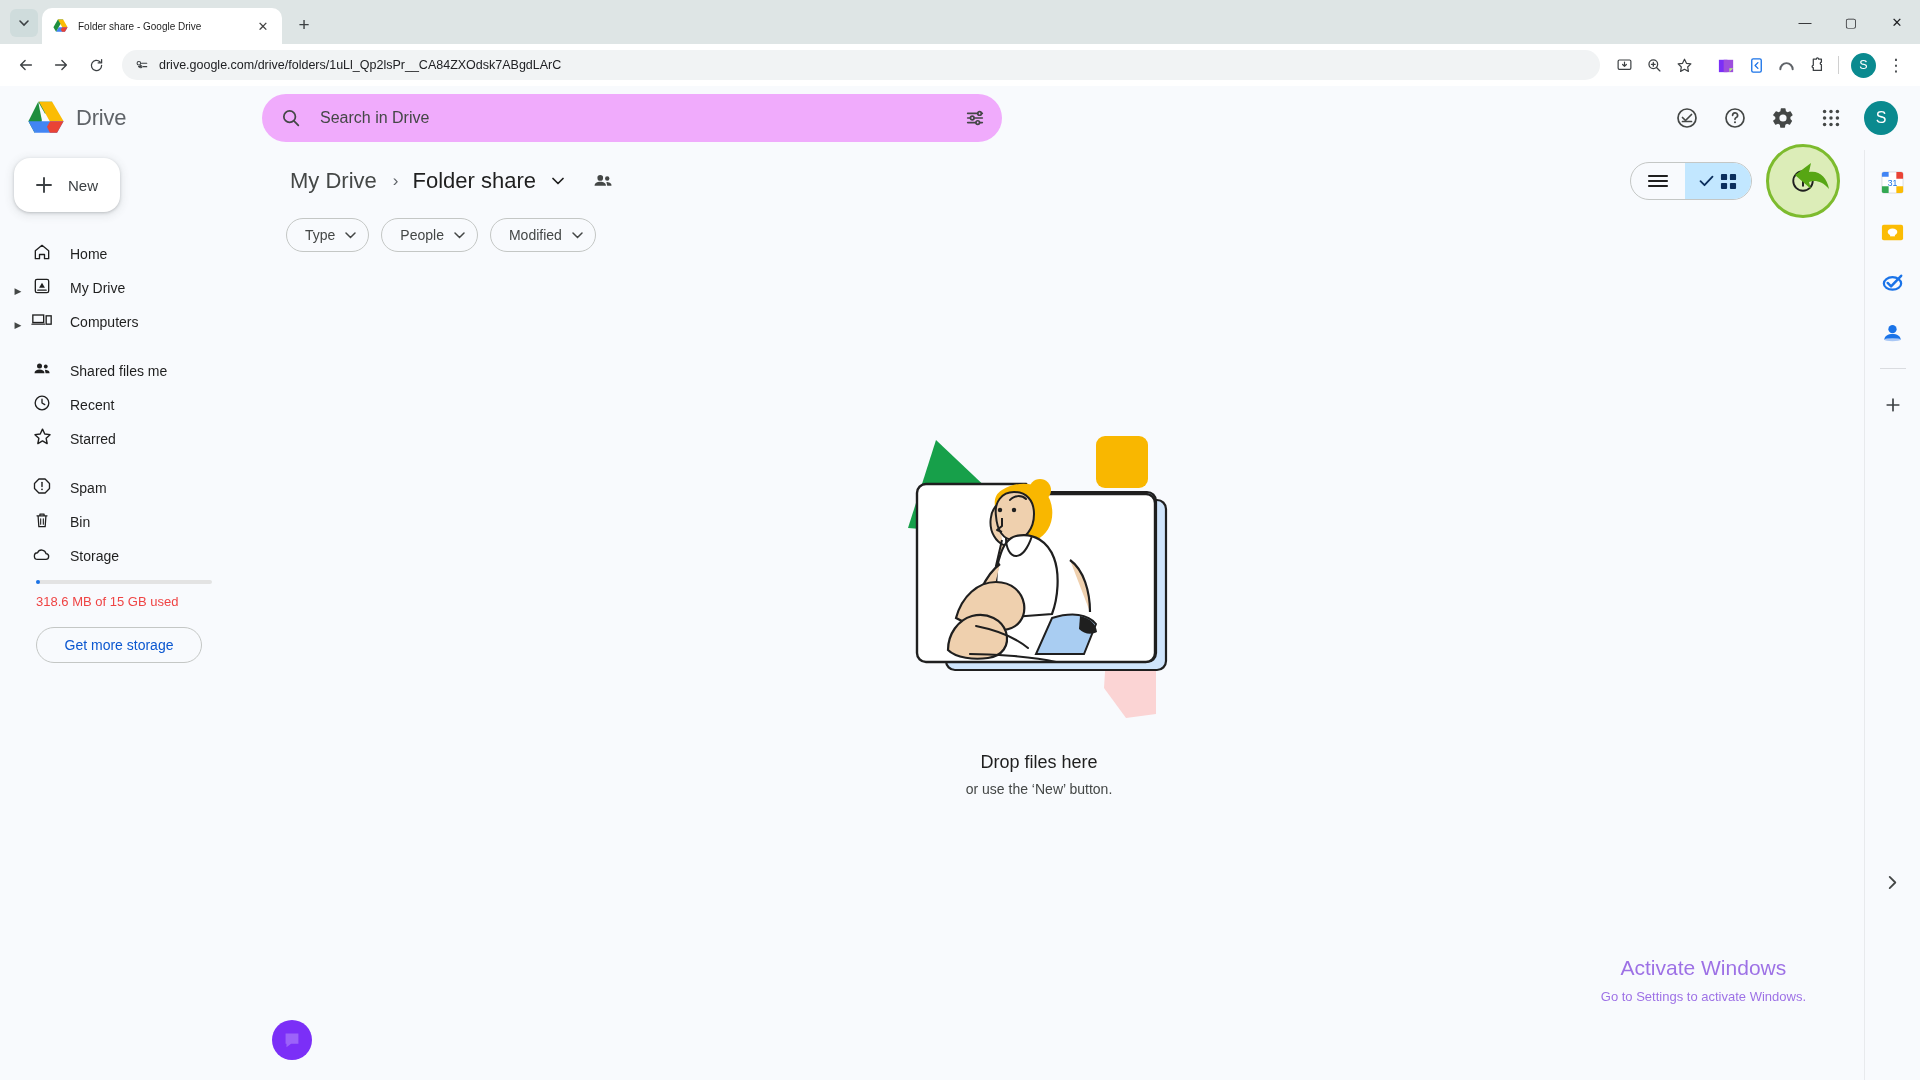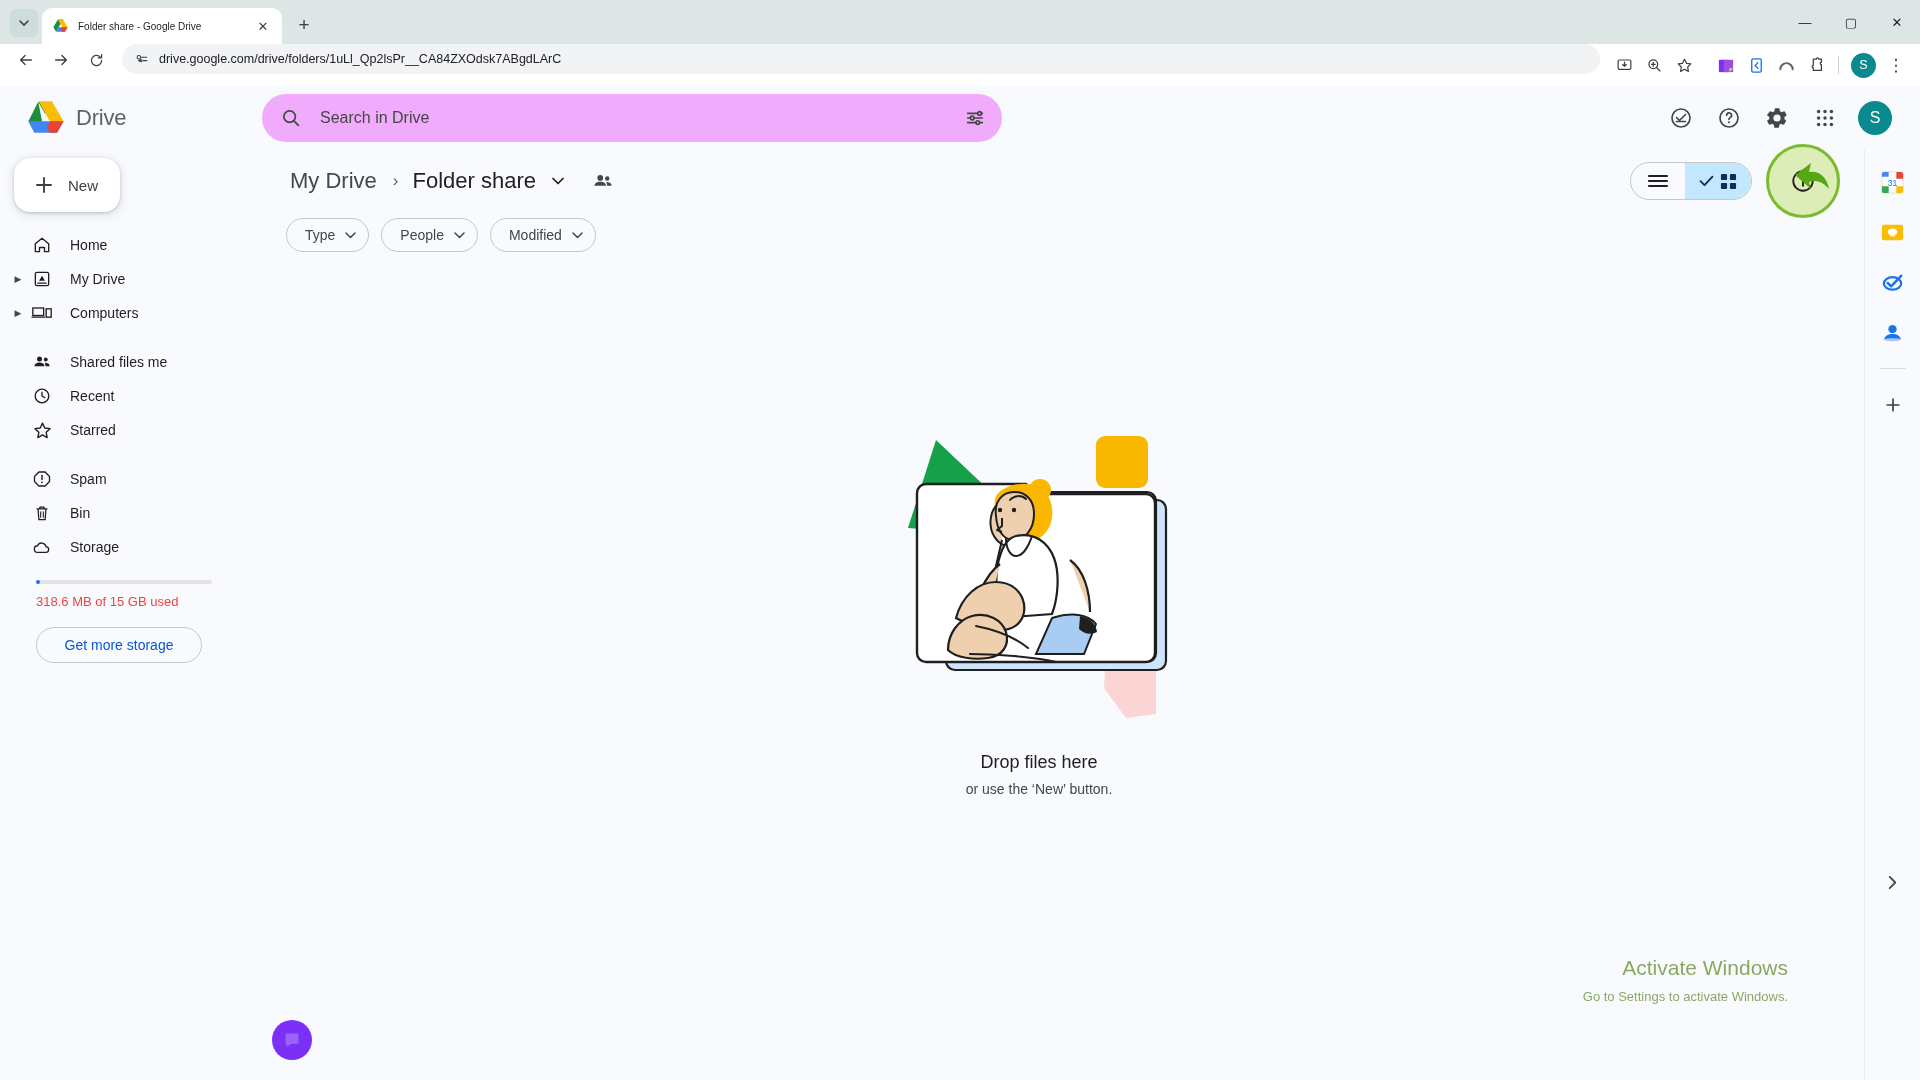--- a/index.html
+++ b/index.html
@@ -79,20 +79,21 @@
     display: flex; align-items: center; justify-content: center;
     color: #202124;
     font-size: 13px;
     cursor: pointer;
   }
 
   .browser-toolbar {
     height: 42px;
     background: #ffffff;
     display: flex;
+    align-items: center;
     padding: 0 10px;
     gap: 3px;
   }
   .nav-btn {
     width: 32px; height: 32px;
     border-radius: 50%;
     display: flex; align-items: center; justify-content: center;
     color: #3c4043;
     cursor: pointer;
     flex: none;
@@ -144,21 +145,21 @@
     display: flex;
     flex-direction: column;
     position: relative;
   }
 
   .drive-header {
     height: 64px;
     display: flex;
     align-items: center;
     flex: none;
-    padding-right: 28px;
+    padding-right: 22px;
     justify-content: flex-end;
   }
   .drive-logo-area {
     width: 256px;
     display: flex;
     align-items: center;
     gap: 10px;
     padding-left: 26px;
     flex: none;
   }
@@ -230,21 +231,21 @@
     display: flex;
     align-items: center;
     gap: 12px;
     padding-left: 18px;
     cursor: pointer;
   }
   .new-btn-label { font-size: 15px; color: #3c4043; }
   .nav-item {
     height: 34px;
     display: flex;
-    align-items: center;
+    align-items: flex-end;
     padding-left: 8px;
     border-radius: 0 18px 18px 0;
     margin-right: 14px;
     cursor: pointer;
     position: relative;
   }
   .nav-caret {
     width: 20px;
     display: flex; align-items: center; justify-content: center;
     color: #444746;
@@ -433,24 +434,24 @@
     bottom: 180px;
     width: 40px; height: 40px;
     display: flex; align-items: center; justify-content: center;
     color: #444746;
     cursor: pointer;
   }
 
   
   .watermark {
     position: absolute;
-    right: 76px;
+    right: 58px;
     bottom: 78px;
-    text-align: right;
-    color: #4d7c0f;
+    text-align: center;
+    color: #6d28d9;
     opacity: .65;
     pointer-events: none;
   }
   .wm-title { font-size: 21px; }
   .wm-sub { font-size: 13px; margin-top: 9px; }
 
   
   .float-bubble {
     position: absolute;
     left: 16px; bottom: 22px;

